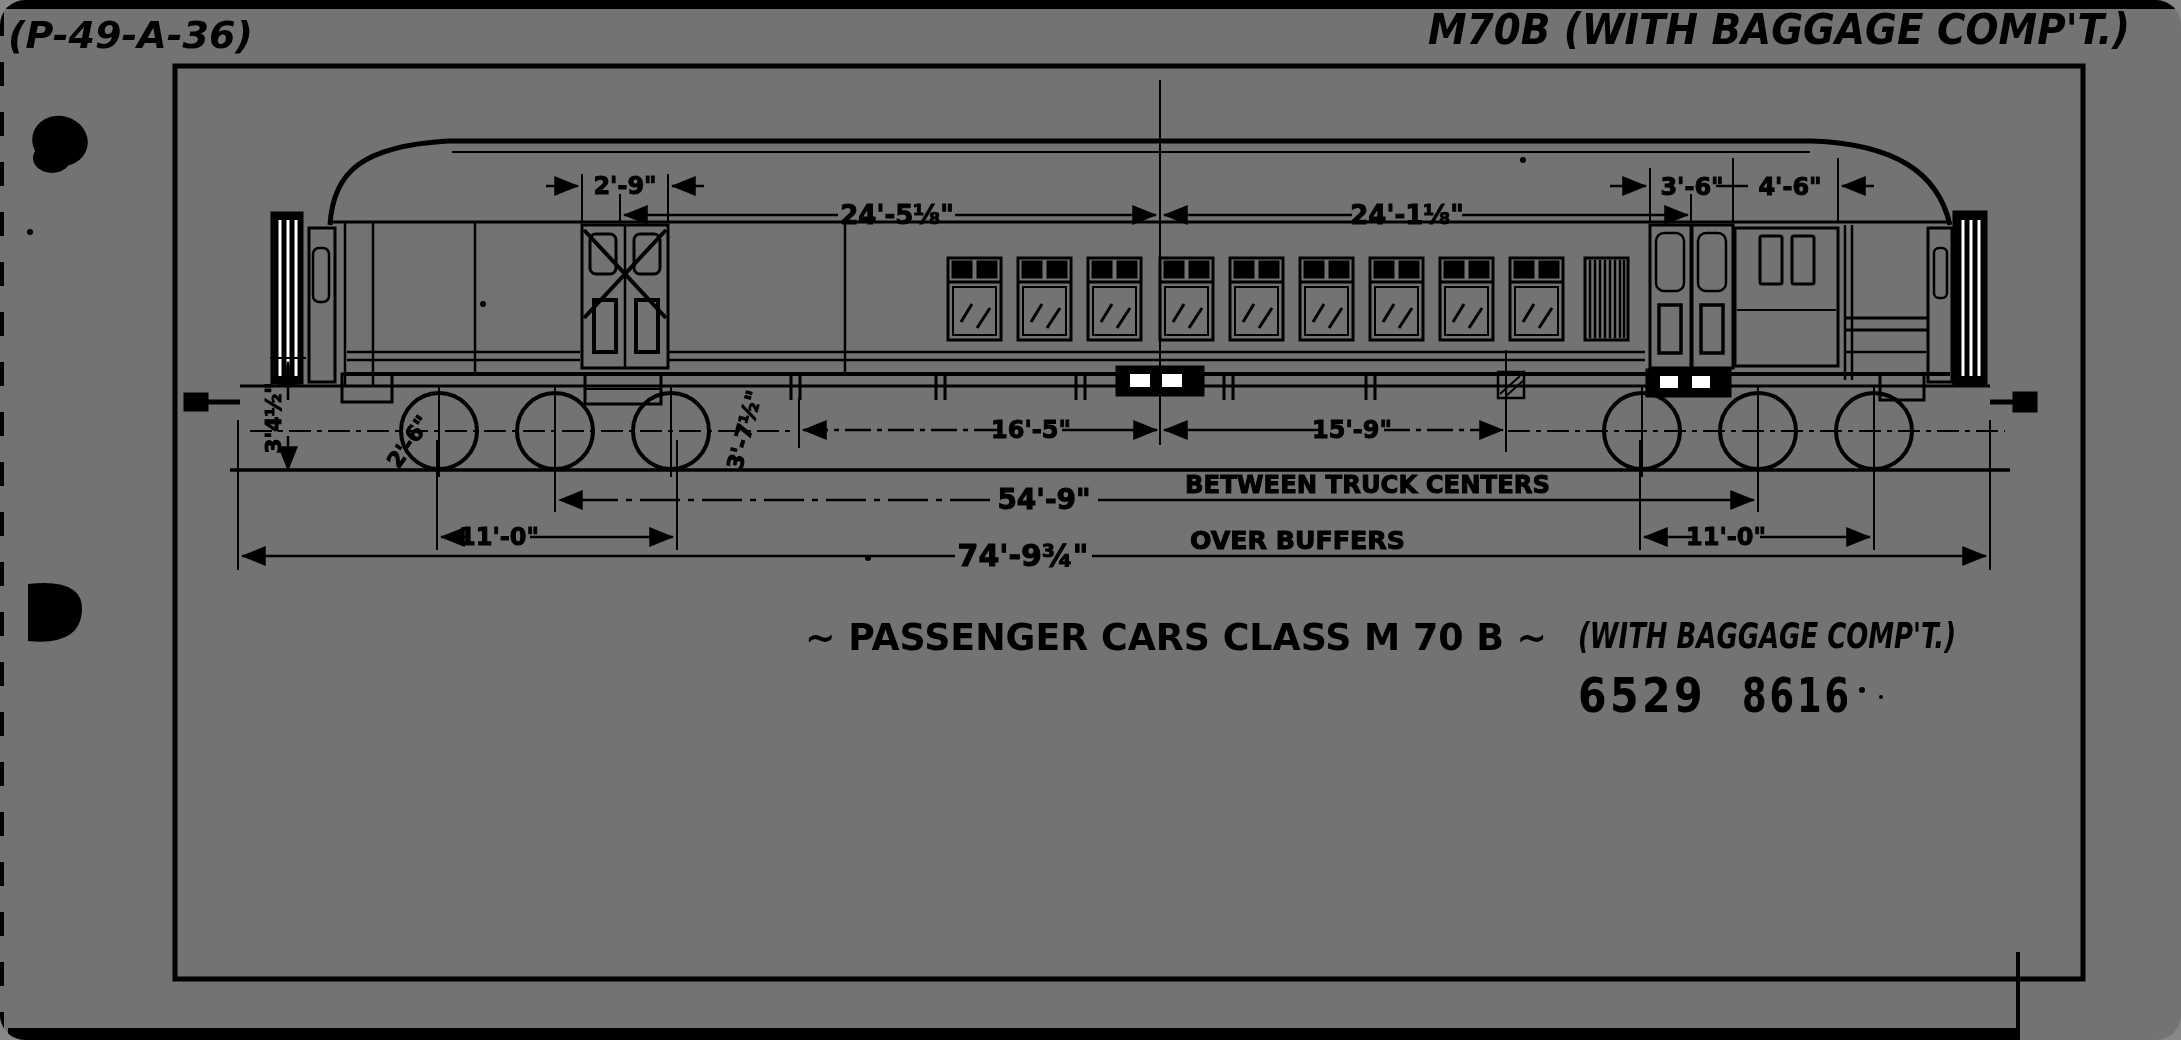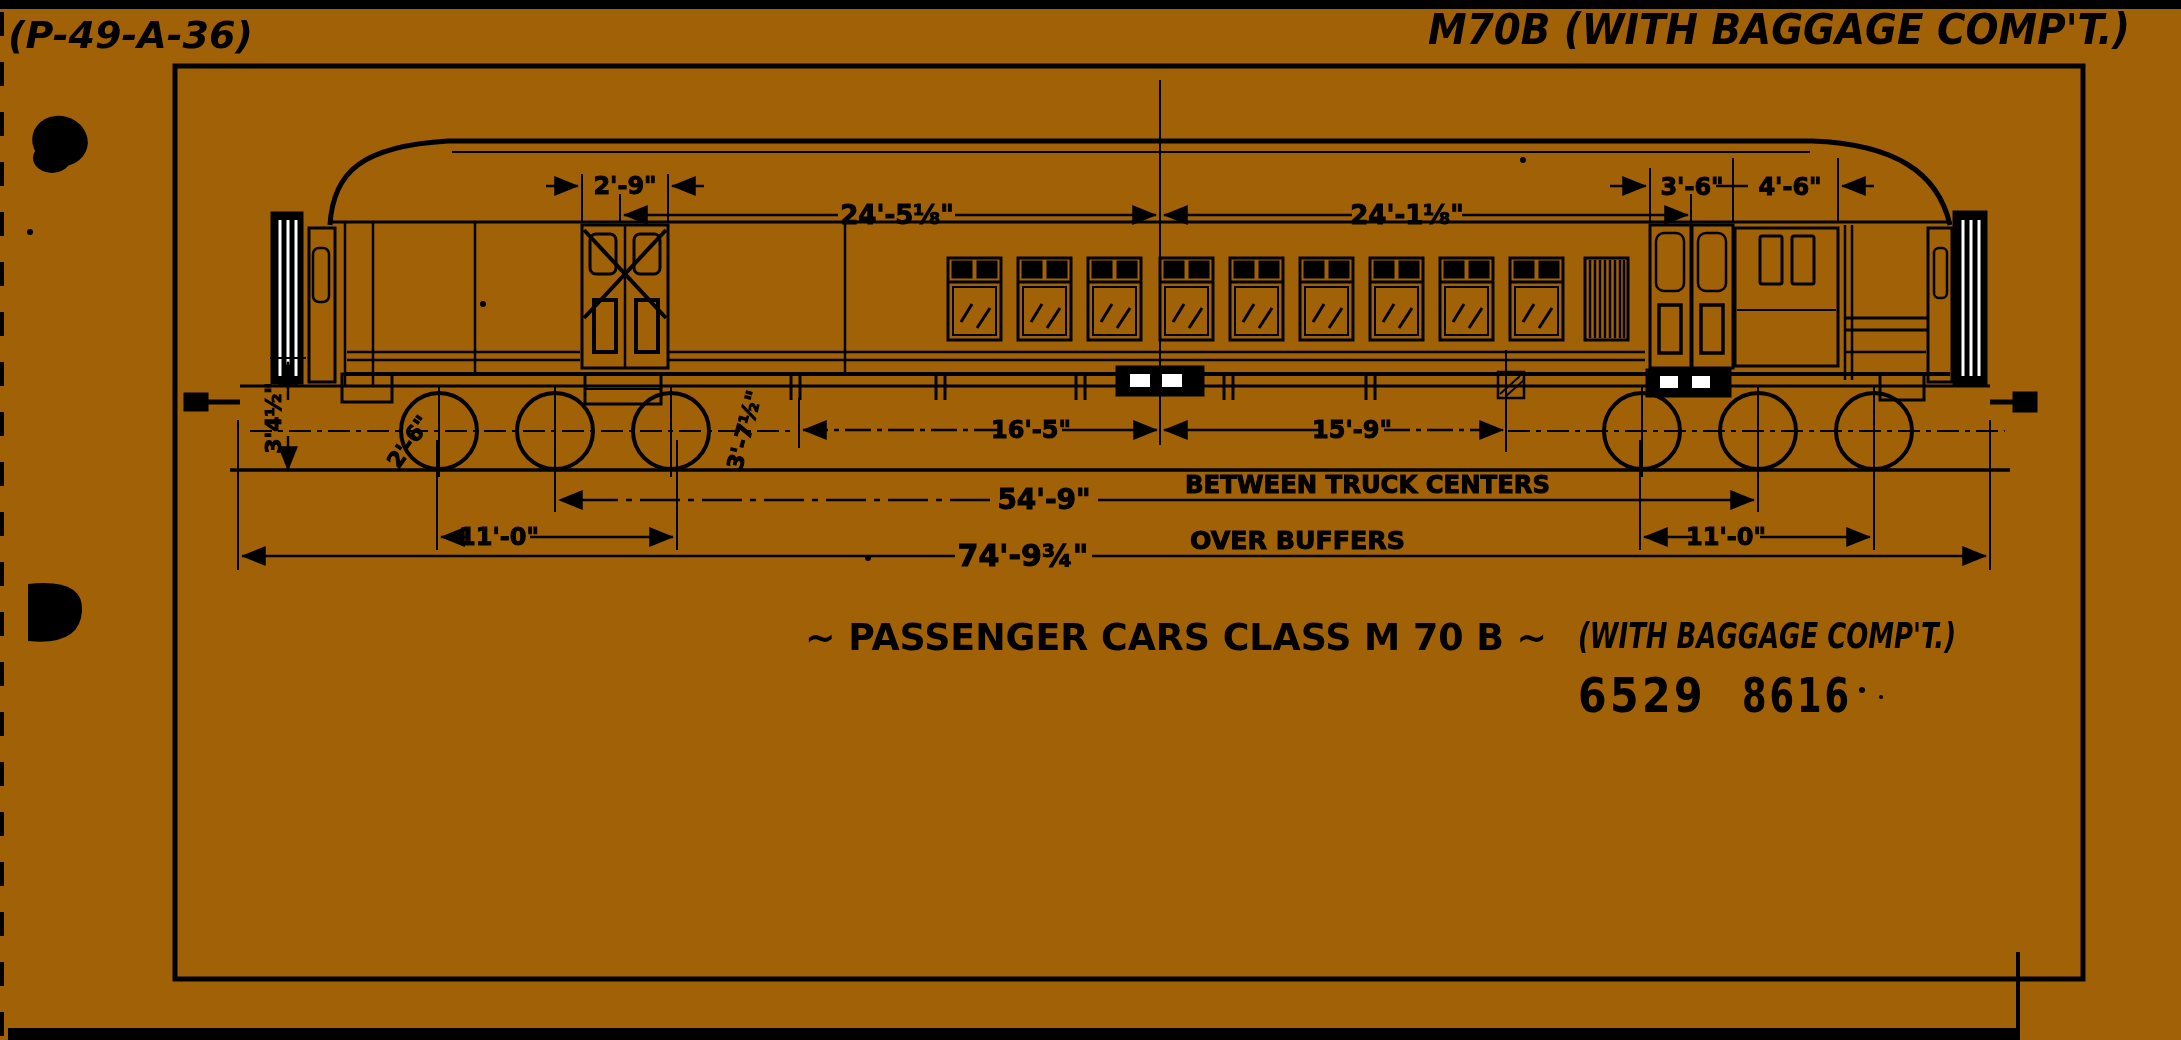--- a/index.html
+++ b/index.html
@@ -1,17 +1,17 @@
 <!DOCTYPE html>
 <html><head>
 <meta charset="utf-8">
 <style>
   html,body{margin:0;padding:0;background:#888;}
-  .page{position:relative;width:2181px;height:1040px;background:#a16207;overflow:hidden;
-        font-family:"DejaVu Sans",sans-serif;}
+  .page{position:relative;width:2181px;height:1040px;background:#737373;overflow:hidden;
+        font-family:"DejaVu Sans",sans-serif;border-radius:25px;}
   svg{position:absolute;left:0;top:0;}
   svg text{fill:#000;}
   .hand{font-style:italic;font-weight:bold;}
   .dim{font-weight:bold;}
   .note{font-weight:bold;}
 </style>
 </head>
 <body>
 
 <div class="page">

